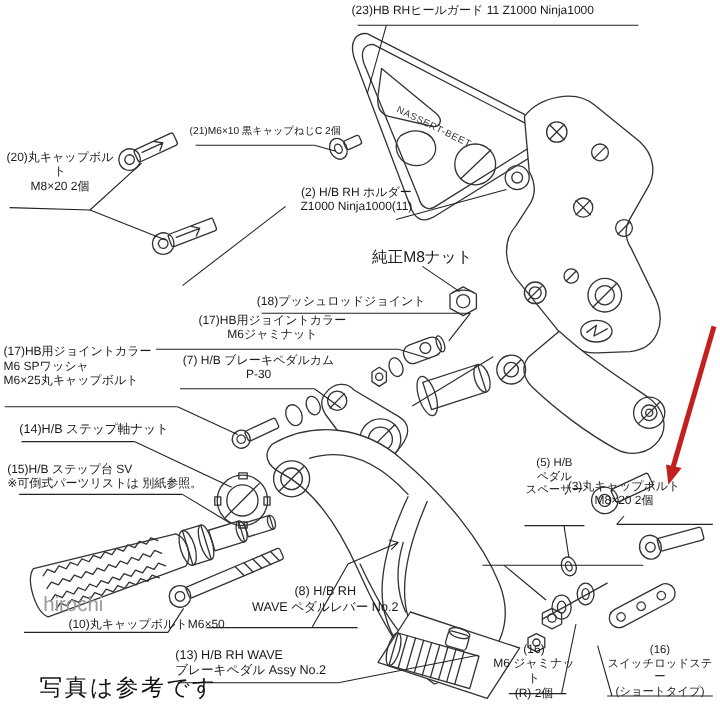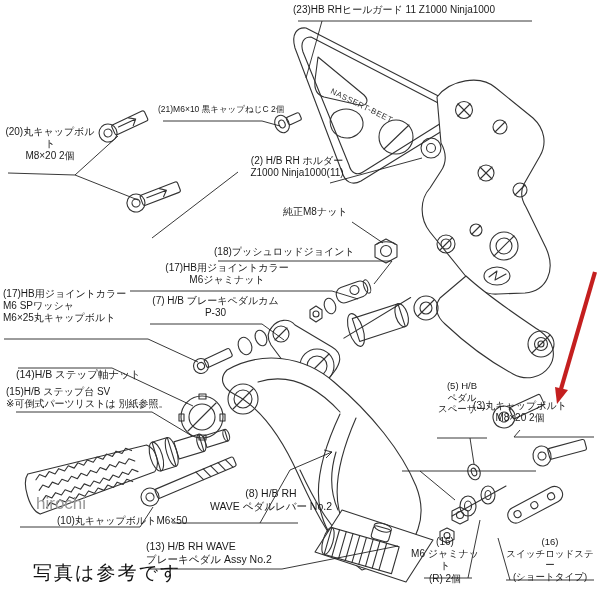--- a/index.html
+++ b/index.html
@@ -287,30 +287,30 @@
     <line x1="595" y1="272" x2="561" y2="389"></line>
     <polygon points="557,404 555,387 568,390"></polygon>
   </svg>
 
   <div class="lbl" style="left:293px;top:4px;white-space:nowrap;">(23)HB RHヒールガード 11 Z1000 Ninja1000</div>
   <div class="lbl" style="left:158px;top:104px;font-size:8.5px;white-space:nowrap;">(21)M6×10 黒キャップねじC 2個</div>
   <div class="lbl c" style="left:2px;top:126px;width:96px;">(20)丸キャップボルト
 M8×20 2個</div>
   <div class="lbl c" style="left:228px;top:155px;width:138px;">(2) H/B RH ホルダー
 Z1000 Ninja1000(11)</div>
-  <div class="lbl" style="left:283px;top:206px;font-size:10px;white-space:nowrap;">純正M8ナット</div>
+  <div class="lbl" style="left:310px;top:206px;font-size:13px;white-space:nowrap;">純正M8ナット</div>
   <div class="lbl" style="left:214px;top:246px;white-space:nowrap;">(18)プッシュロッドジョイント</div>
   <div class="lbl c" style="left:122px;top:262px;width:210px;">(17)HB用ジョイントカラー
 M6ジャミナット</div>
   <div class="lbl" style="left:3px;top:288px;">(17)HB用ジョイントカラー
 M6 SPワッシャ
 M6×25丸キャップボルト</div>
   <div class="lbl c" style="left:133px;top:295px;width:165px;">(7) H/B ブレーキペダルカム
 P-30</div>
-  <div class="lbl" style="left:16px;top:352px;font-size:10.5px;white-space:nowrap;margin-top:16px;">(14)H/B ステップ軸ナット</div>
+  <div class="lbl" style="left:16px;top:352px;font-size:10.5px;white-space:nowrap;">(14)H/B ステップ軸ナット</div>
   <div class="lbl" style="left:6px;top:386px;">(15)H/B ステップ台 SV
 ※可倒式パーツリストは 別紙参照。</div>
   <div class="lbl" style="left:57px;top:515px;white-space:nowrap;">(10)丸キャップボルトM6×50</div>
   <div class="lbl c" style="left:196px;top:487px;width:150px;font-size:10.5px;">(8) H/B RH
 WAVE ペダルレバー No.2</div>
   <div class="lbl" style="left:146px;top:540px;font-size:10.5px;">(13) H/B RH WAVE
 ブレーキペダル Assy No.2</div>
   <div class="lbl c" style="left:435px;top:380px;width:54px;font-size:9.5px;">(5) H/B
 ペダル
 スペーサー</div>

